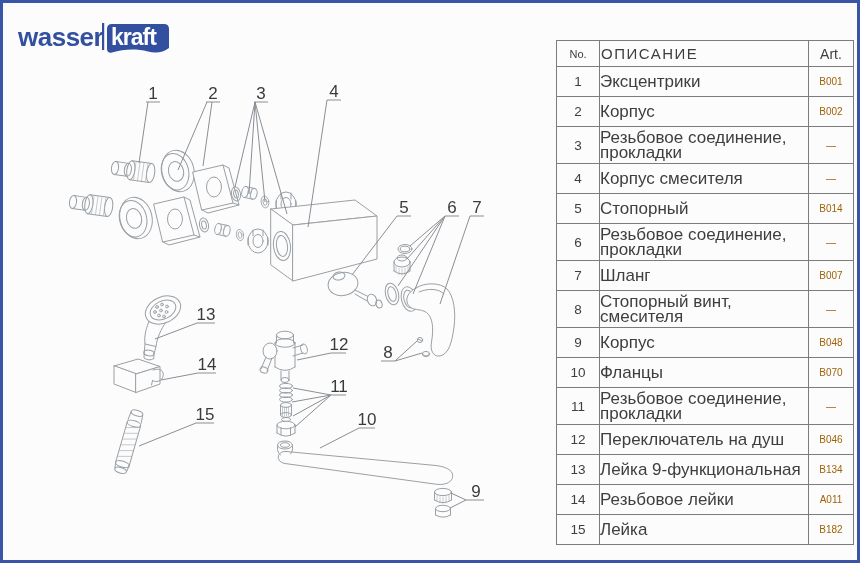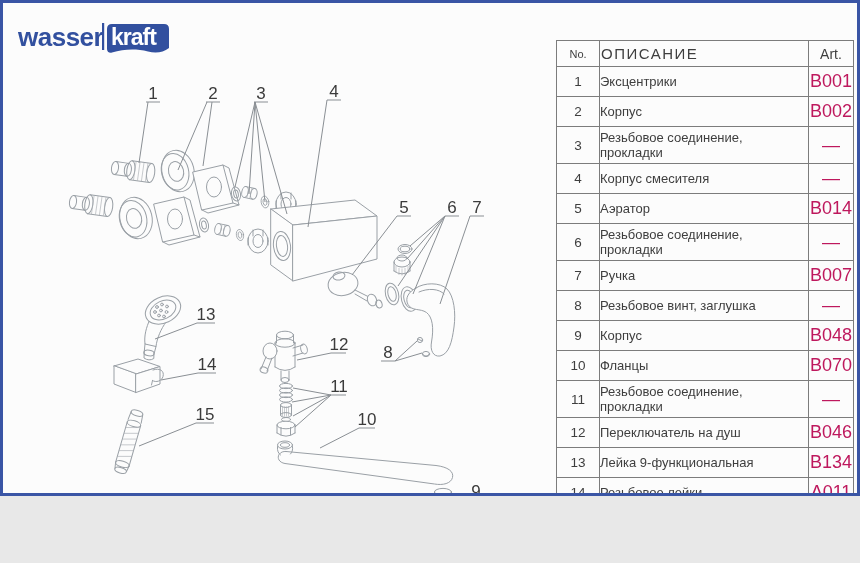--- a/index.html
+++ b/index.html
@@ -1,17 +1,17 @@
 <!DOCTYPE html>
 <html><head>
 <meta charset="utf-8">
 <style>
   html,body { margin:0; padding:0; background:#e8e8e8; }
   .page {
-    position:relative; width:860px; height:496px; box-sizing:border-box;
+    position:relative; width:860px; height:563px; box-sizing:border-box;
     background:#fcfcfc; border:3px solid #3a55a5; overflow:hidden;
     font-family:"Liberation Sans", sans-serif;
   }
   
   .logo { position:absolute; left:12px; top:9px; width:170px; height:52px; }
   .logo text.wasser { fill:#32509f; font-weight:bold; font-size:26px; letter-spacing:-0.5px; }
   .logo text.kraft  { fill:#ffffff; font-weight:bold; font-size:23px; letter-spacing:-1px; }
   
   .diagram { position:absolute; left:0; top:0; width:545px; height:563px; }
   .p  { fill:none; stroke:#9aa0a6; stroke-width:1; stroke-linecap:round; stroke-linejoin:round; }
@@ -25,22 +25,22 @@
   .parts th, .parts td { border:1px solid #7c7c7c; font-weight:normal; }
   .parts thead tr { height:26px; }
   .parts tbody tr { height:30px; }
   .c-no  { width:40px; text-align:center; }
   .c-desc{ width:206px; text-align:left; }
   .c-art { width:42px; text-align:center;margin-top:35px; }
   th.c-no  { font-size:11px; }
   th.c-desc{ font-size:15px; text-align:left; letter-spacing:1.5px; }
   th.c-art { font-size:14px; }
   td.c-no  { font-size:13.5px; }
-  td.c-desc{ font-size:13px; line-height:15px; padding:3px 6px 3px 0; }
-  td.c-art { font-size:18px; color:#be185d; }
+  td.c-desc{ font-size:17px; line-height:15px; padding:3px 6px 3px 0; }
+  td.c-art { font-size:10px; color:#a16207; }
 </style>
 </head>
 <body>
 
 <div class="page">
 
   <svg class="logo" viewBox="0 0 170 52">
     <text class="wasser" x="3" y="34">wasser</text>
     <rect x="87" y="11" width="2.2" height="27" fill="#32509f"></rect>
     <path d="M92,17 Q92,12 97,12 L149,12 Q154,12 154,17 L154,36
@@ -295,36 +295,36 @@
         <td class="c-desc">Резьбовое соединение, прокладки</td>
         <td class="c-art">—</td>
       </tr>
       <tr>
         <td class="c-no">4</td>
         <td class="c-desc">Корпус смесителя</td>
         <td class="c-art">—</td>
       </tr>
       <tr>
         <td class="c-no">5</td>
-        <td class="c-desc">Аэратор</td>
+        <td class="c-desc">Стопорный</td>
         <td class="c-art">B014</td>
       </tr>
       <tr>
         <td class="c-no">6</td>
         <td class="c-desc">Резьбовое соединение, прокладки</td>
         <td class="c-art">—</td>
       </tr>
       <tr>
         <td class="c-no">7</td>
-        <td class="c-desc">Ручка</td>
+        <td class="c-desc">Шланг</td>
         <td class="c-art">B007</td>
       </tr>
       <tr>
         <td class="c-no">8</td>
-        <td class="c-desc">Резьбовое винт, заглушка</td>
+        <td class="c-desc">Стопорный винт, смесителя</td>
         <td class="c-art">—</td>
       </tr>
       <tr>
         <td class="c-no">9</td>
         <td class="c-desc">Корпус</td>
         <td class="c-art">B048</td>
       </tr>
       <tr>
         <td class="c-no">10</td>
         <td class="c-desc">Фланцы</td>

